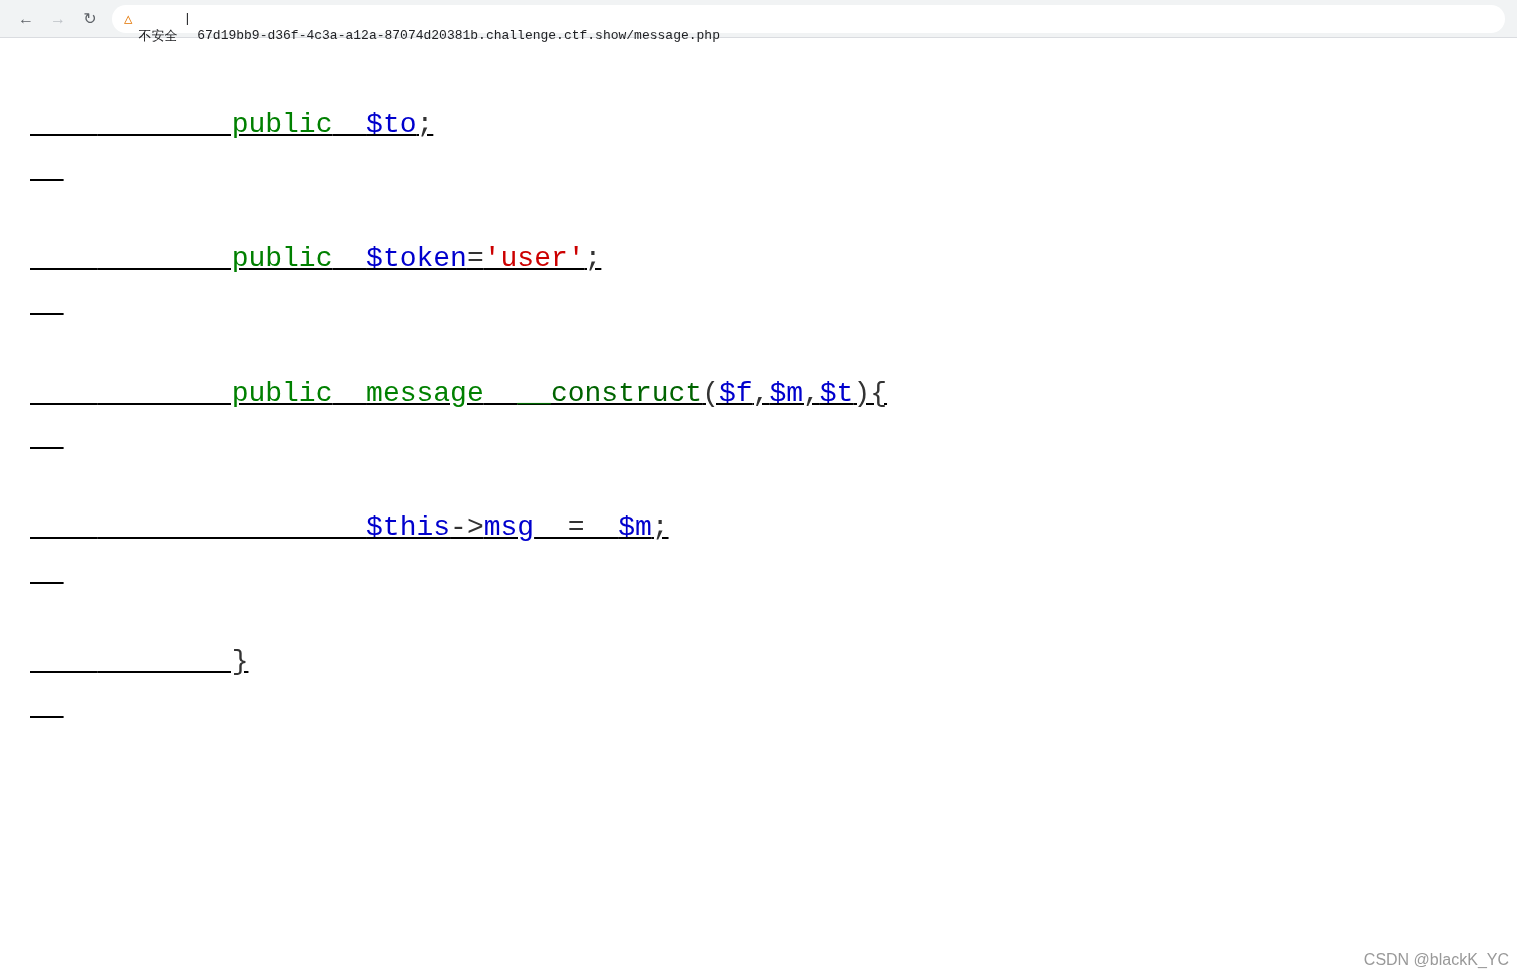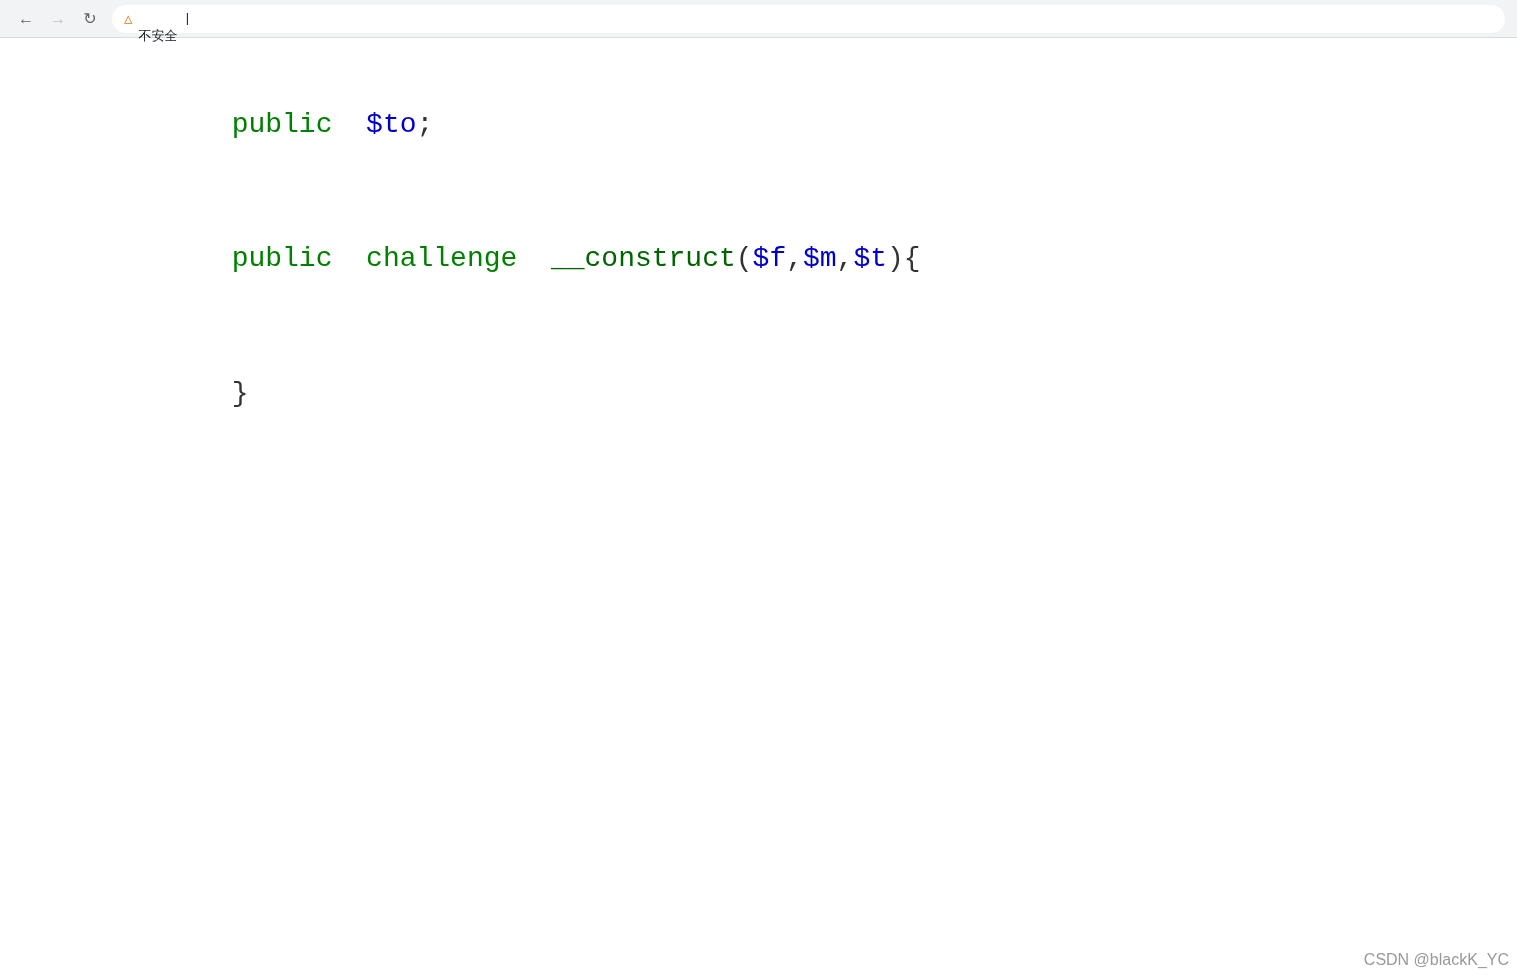--- a/index.html
+++ b/index.html
@@ -81,20 +81,21 @@
       padding: 20px 0;
       font-size: 28px;
       line-height: 1.6;
       background: #ffffff;
       padding-left: 30px;
     }
 
     .code-line {
       display: block;
       white-space: pre;
+      text-decoration: underline;
     }
 
     .kw-green {
       color: #008000;
     }
 
     .var-blue {
       color: #0000cd;
     }
 
@@ -126,35 +127,42 @@
 <div class="browser-bar">
   <div class="nav-buttons">
     <button class="nav-btn">←</button>
     <button class="nav-btn disabled">→</button>
     <button class="nav-btn">↻</button>
   </div>
   <div class="address-bar">
     <span class="warning-icon">△</span>
     <span class="address-text">不安全</span>
     <span> | </span>
+    <span class="address-text">67d19bb9-d36f-4c3a-a12a-87074d20381b.challenge.ctf.show/message.php</span>
   </div>
 </div>
 
 <div class="code-area">
 
   <span class="code-line">
     <span class="kw-green">        public</span><span class="plain">  </span><span class="var-blue">$to</span><span class="plain">;</span>
   </span>
 
+  <span class="code-line">
+    <span class="kw-green">        public</span><span class="plain">  </span><span class="var-blue">$token</span><span class="plain">=</span><span class="str-red">'user'</span><span class="plain">;</span>
+  </span>
 
   <span class="code-line">
-    <span class="kw-green">        public</span><span class="plain">  </span><span class="kw-green">challenge</span><span class="plain">  </span><span class="fn-darkgreen">__construct</span><span class="plain">(</span><span class="var-blue">$f</span><span class="plain">,</span><span class="var-blue">$m</span><span class="plain">,</span><span class="var-blue">$t</span><span class="plain">){</span>
+    <span class="kw-green">        public</span><span class="plain">  </span><span class="kw-green">message</span><span class="plain">  </span><span class="fn-darkgreen">__construct</span><span class="plain">(</span><span class="var-blue">$f</span><span class="plain">,</span><span class="var-blue">$m</span><span class="plain">,</span><span class="var-blue">$t</span><span class="plain">){</span>
   </span>
 
 
+  <span class="code-line">
+    <span class="plain">                </span><span class="var-blue">$this</span><span class="plain">-&gt;</span><span class="var-blue">msg</span><span class="plain">  =  </span><span class="var-blue">$m</span><span class="plain">;</span>
+  </span>
 
 
   <span class="code-line">
     <span class="plain">        }</span>
   </span>
 
 </div>
 
 <div class="watermark">CSDN @blackK_YC</div>
 

